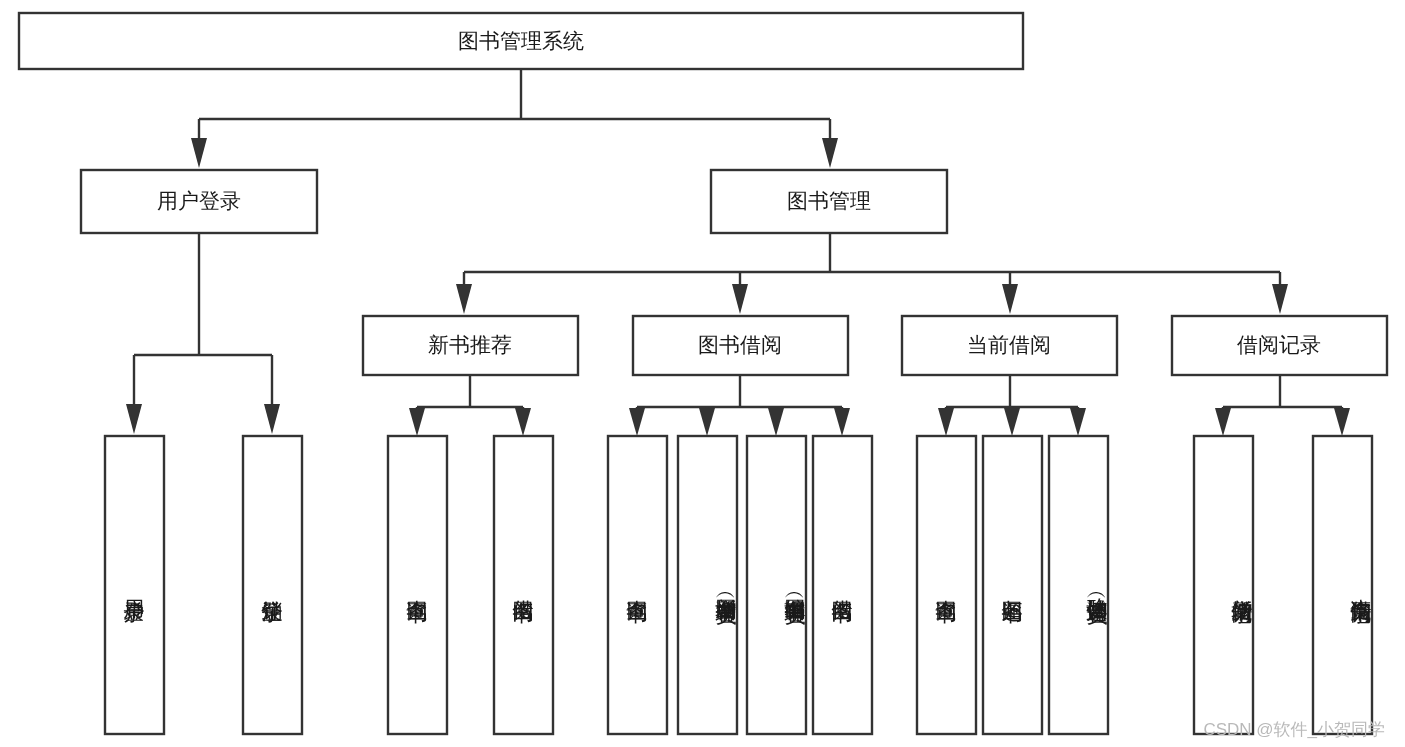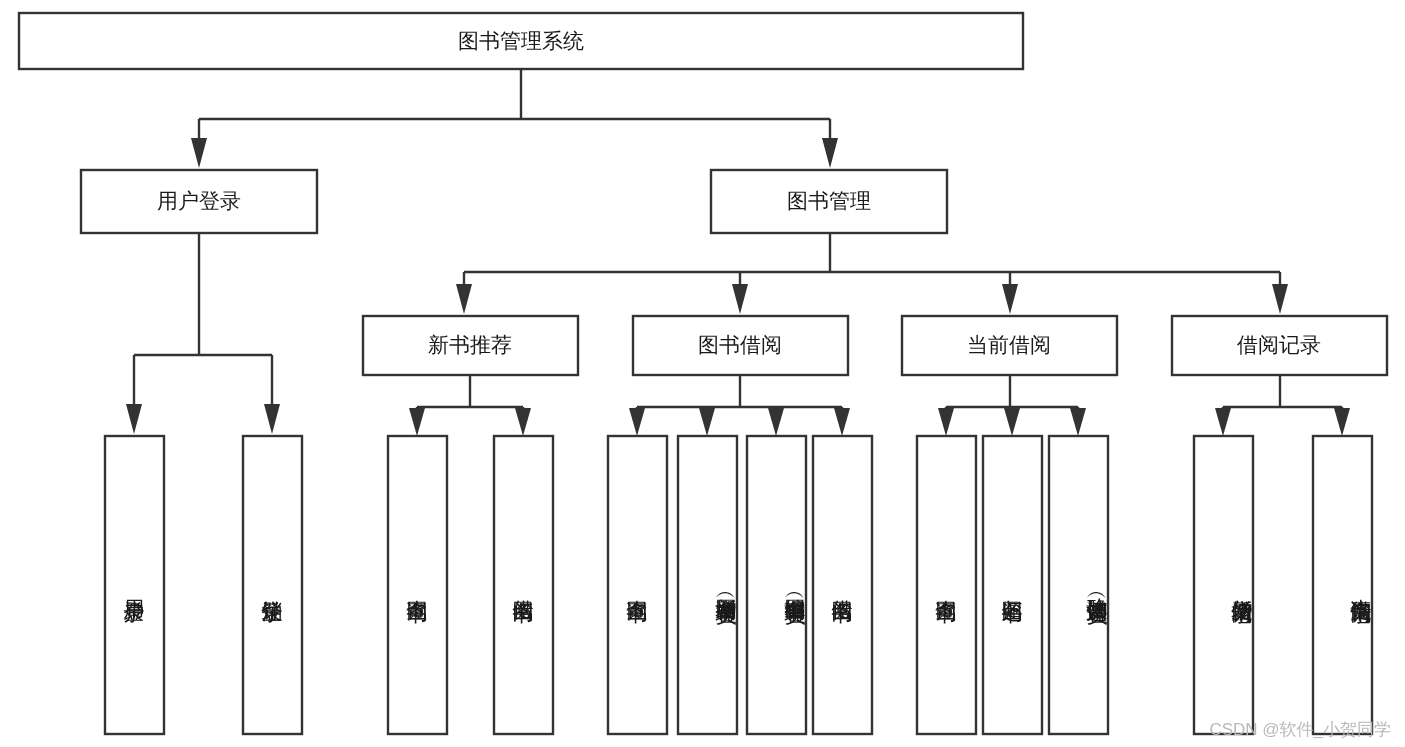--- a/index.html
+++ b/index.html
@@ -61,21 +61,21 @@
     line-height: 1;
     display: flex;
     align-items: center;
     justify-content: center;
     text-align: center;
     pointer-events: none;
     user-select: none;
   }
   .watermark {
     position: absolute;
-    right: 14px;
+    right: 20px;
     bottom: 6px;
     font-family: "Liberation Sans", "DejaVu Sans", sans-serif;
     font-size: 17px;
     color: #b9b9b9;
     white-space: nowrap;
     user-select: none;
   }
 </style>
 </head>
 <body>

